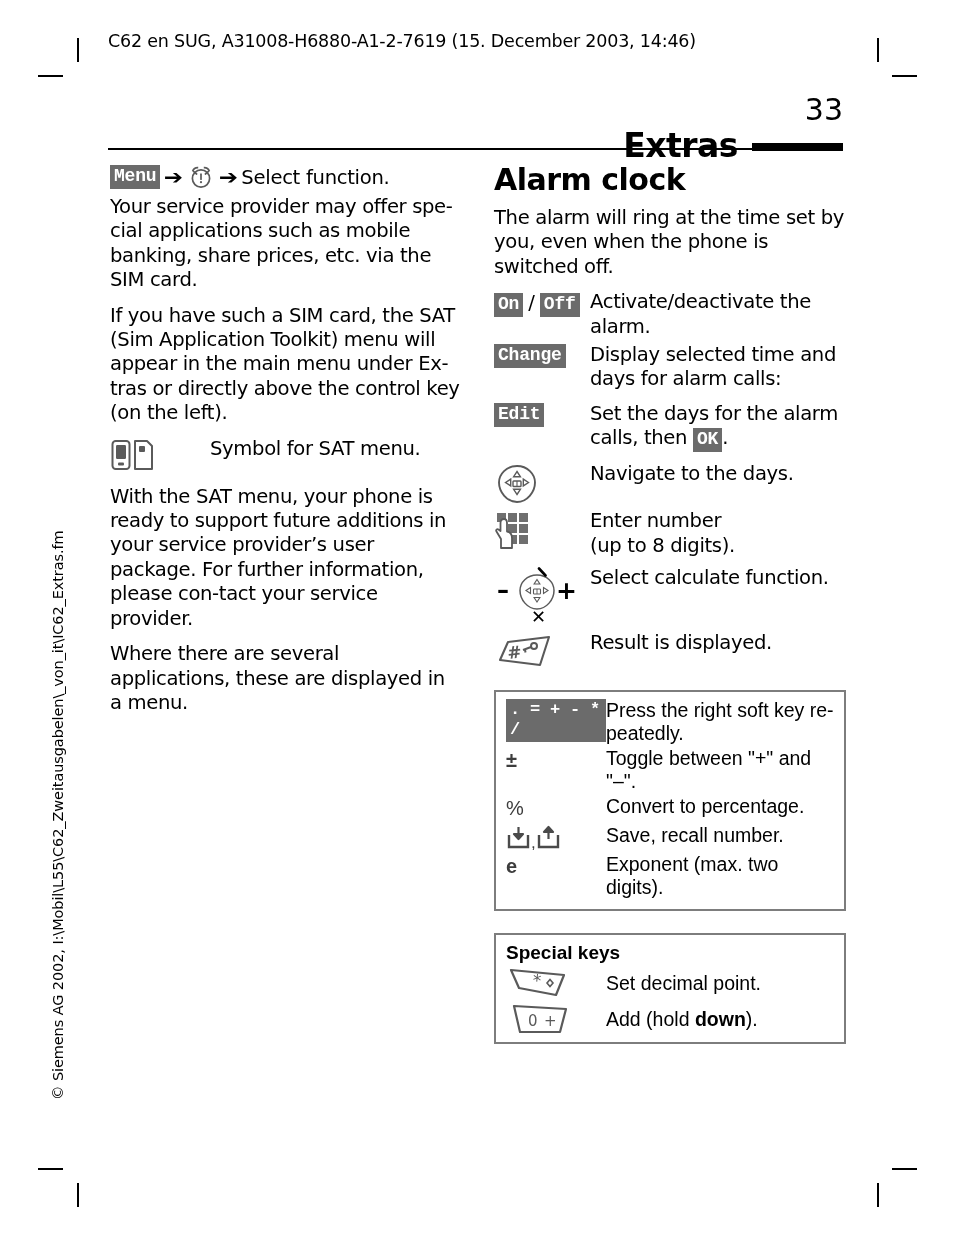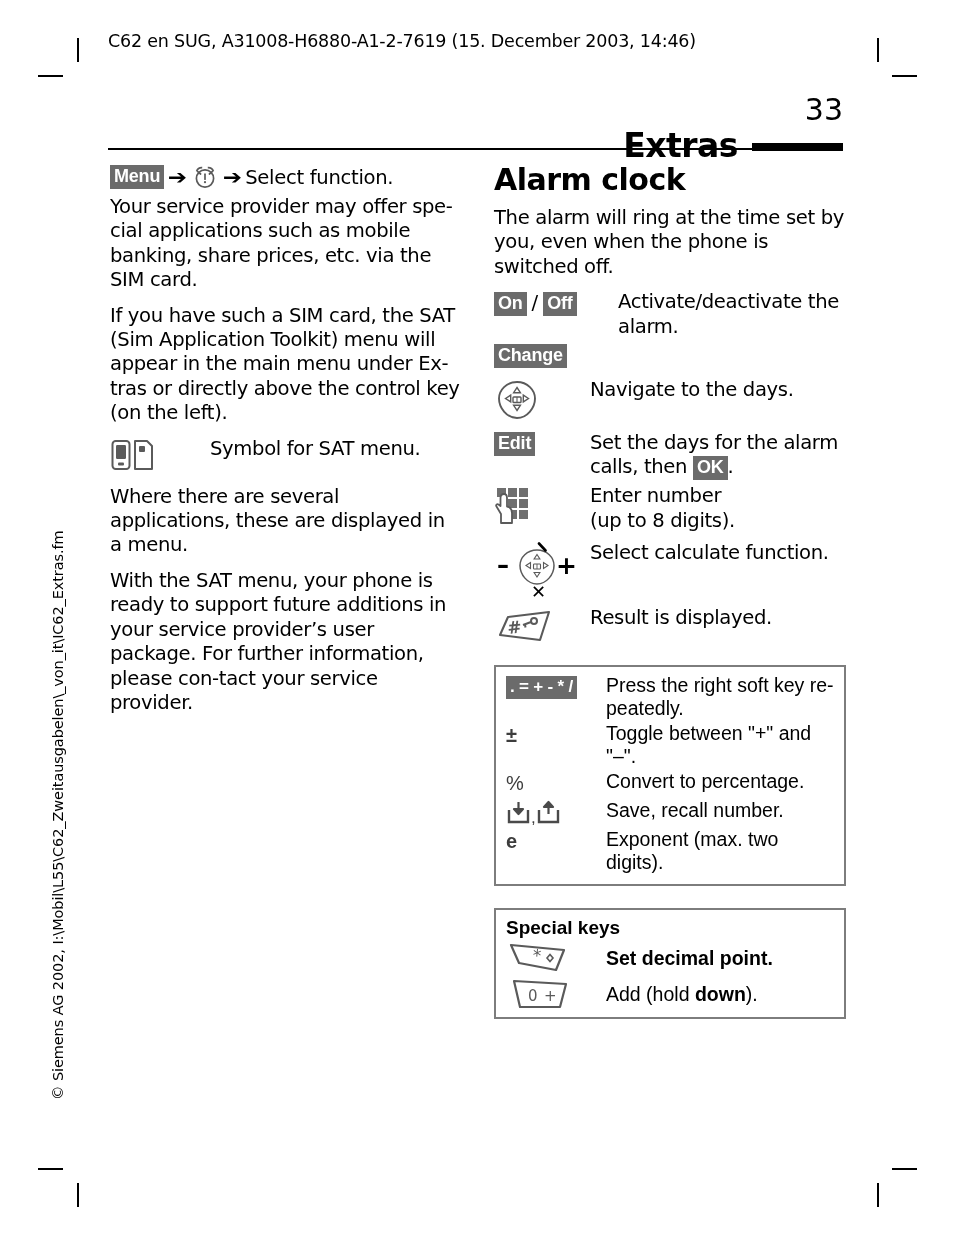--- a/index.html
+++ b/index.html
@@ -124,21 +124,21 @@
     letter-spacing: -0.3px;
     margin: 12px 0 5px 0;
     line-height: 26px;
   }
 
   
   .chip {
     display: inline-block;
     background: #6b6b6b;
     color: #fff;
-    font-family: Liberation Sans, sans-serif;
+    font-family: Liberation Mono, monospace;
     font-weight: bold;
     font-size: 18px;
     line-height: 21px;
     padding: 1px 4px 2px 4px;
     letter-spacing: -0.2px;
     vertical-align: baseline;
   }
   .chip.small { font-size: 17px; line-height: 20px; }
 
   
@@ -272,67 +272,68 @@
         <rect x="2.5" y="3" width="17" height="28" rx="3.2" fill="none" stroke="#5a5a5a" stroke-width="2"></rect>
         <rect x="6" y="7" width="10" height="14" rx="1.2" fill="#5a5a5a"></rect>
         <rect x="8" y="24.5" width="6" height="3" rx="1" fill="#5a5a5a"></rect>
         <path d="M25 3 H37 L42 8 V31 H25 Z" fill="none" stroke="#5a5a5a" stroke-width="2" stroke-linejoin="round"></path>
         <rect x="29" y="8" width="6" height="6" rx="1" fill="#5a5a5a"></rect>
       </svg>
     </div>
     <div class="item-text">Symbol for SAT menu.</div>
   </div>
 
+  <p class="body-txt">With the SAT menu, your phone is ready to support future additions in your service provider’s user package. For further information, please con-tact your service provider.</p>
   <p class="body-txt">Where there are several applications, these are displayed in a menu.</p>
-  <p class="body-txt">With the SAT menu, your phone is ready to support future additions in your service provider’s user package. For further information, please con-tact your service provider.</p>
 </div>
 
 <div class="col" id="col-right">
 
   <h1 class="sect" style="margin-top:0;">Alarm clock</h1>
   <p class="body-txt">The alarm will ring at the time set by you, even when the phone is switched off.</p>
 
-  <div class="item-row" style="margin-top:6px;gap:28px;">
+  <div class="item-row" style="margin-top:6px;">
     <div class="item-icon narrow" style="gap:5px;align-items:baseline;">
       <span class="chip">On</span>
       <span style="font-family:'DejaVu Sans',sans-serif;font-size:19.6px;">/</span>
       <span class="chip">Off</span>
     </div>
     <div class="item-text">Activate/deactivate the alarm.</div>
   </div>
 
 
   <div class="item-row" style="margin-top:4px;">
     <div class="item-icon narrow">
       <span class="chip">Change</span>
+    </div>
+    <div class="item-text">Display selected time and days for alarm calls:</div>
+  </div>
+
+  <div class="item-row" style="margin-top:10px;">
+    <div class="item-icon narrow">
+      <span class="chip">Edit</span>
+    </div>
+    <div class="item-text">
+      <span>Set the days for the alarm calls, then </span><span class="chip">OK</span><span>.</span>
     </div>
   </div>
 
   <div class="item-row" style="margin-top:10px;">
     <div class="item-icon narrow">
       <svg width="46" height="42" viewBox="0 0 46 42">
         <path d="M23 3 C33.5 3 41 11 41 19.5 C41 29 33 39 23 39 C13 39 5 29 5 19.5 C5 11 12.5 3 23 3 Z" fill="none" stroke="#5a5a5a" stroke-width="1.9"></path>
         <path d="M23 8.5 l3.4 5.2 h-6.8 Z" fill="none" stroke="#5a5a5a" stroke-width="1.4"></path>
         <path d="M23 31.5 l3.4 -5.2 h-6.8 Z" fill="none" stroke="#5a5a5a" stroke-width="1.4"></path>
         <path d="M11.5 19.5 l5.2 -3.4 v6.8 Z" fill="none" stroke="#5a5a5a" stroke-width="1.4"></path>
         <path d="M34.5 19.5 l-5.2 -3.4 v6.8 Z" fill="none" stroke="#5a5a5a" stroke-width="1.4"></path>
         <rect x="19" y="18" width="8" height="5.5" rx="0.8" fill="none" stroke="#5a5a5a" stroke-width="1.4"></rect>
         <path d="M23 18 v5.5" stroke="#5a5a5a" stroke-width="1.1"></path>
       </svg>
     </div>
     <div class="item-text">Navigate to the days.</div>
-  </div>
-
-  <div class="item-row" style="margin-top:10px;">
-    <div class="item-icon narrow">
-      <span class="chip">Edit</span>
-    </div>
-    <div class="item-text">
-      <span>Set the days for the alarm calls, then </span><span class="chip">OK</span><span>.</span>
-    </div>
   </div>
 
 
   <div class="item-row" style="margin-top:4px;">
     <div class="item-icon narrow">
       <svg width="48" height="42" viewBox="0 0 48 42">
         <rect x="14" y="3" width="9" height="9" fill="#6f6f6f"></rect>
         <rect x="25" y="3" width="9" height="9" fill="#6f6f6f"></rect>
         <rect x="3" y="3" width="9" height="9" fill="#6f6f6f"></rect>
         <rect x="25" y="14" width="9" height="9" fill="#6f6f6f"></rect>
@@ -421,21 +422,21 @@
     <div class="boxed-title">Special keys</div>
 
     <div class="box-row" style="margin-top:2px;">
       <div class="box-key" style="min-height:34px;">
         <svg width="72" height="34" viewBox="0 0 72 34">
           <path d="M5 4 L58 9 L50 29 L13 22 Z" fill="none" stroke="#5a5a5a" stroke-width="2.2" stroke-linejoin="round"></path>
           <text x="26" y="20" font-family="'DejaVu Sans',sans-serif" font-size="17" fill="#5a5a5a" transform="rotate(6 26 20)">*</text>
           <path d="M41 17 l3 -3.5 l3 3.5 l-3 3.5 Z" fill="none" stroke="#5a5a5a" stroke-width="1.6"></path>
         </svg>
       </div>
-      <div class="box-desc" style="padding-top:6px;font-weight:bold;">Set decimal point.</div>
+      <div class="box-desc" style="padding-top:6px;">Set decimal point.</div>
     </div>
 
     <div class="box-row">
       <div class="box-key" style="min-height:34px;">
         <svg width="72" height="34" viewBox="0 0 72 34">
           <path d="M8 4 L60 7 L54 30 L14 30 Z" fill="none" stroke="#5a5a5a" stroke-width="2.2" stroke-linejoin="round"></path>
           <text x="22" y="24" font-family="'DejaVu Sans',sans-serif" font-size="15" fill="#5a5a5a">0</text>
           <text x="38" y="24" font-family="'DejaVu Sans',sans-serif" font-size="15" fill="#5a5a5a">+</text>
         </svg>
       </div>

